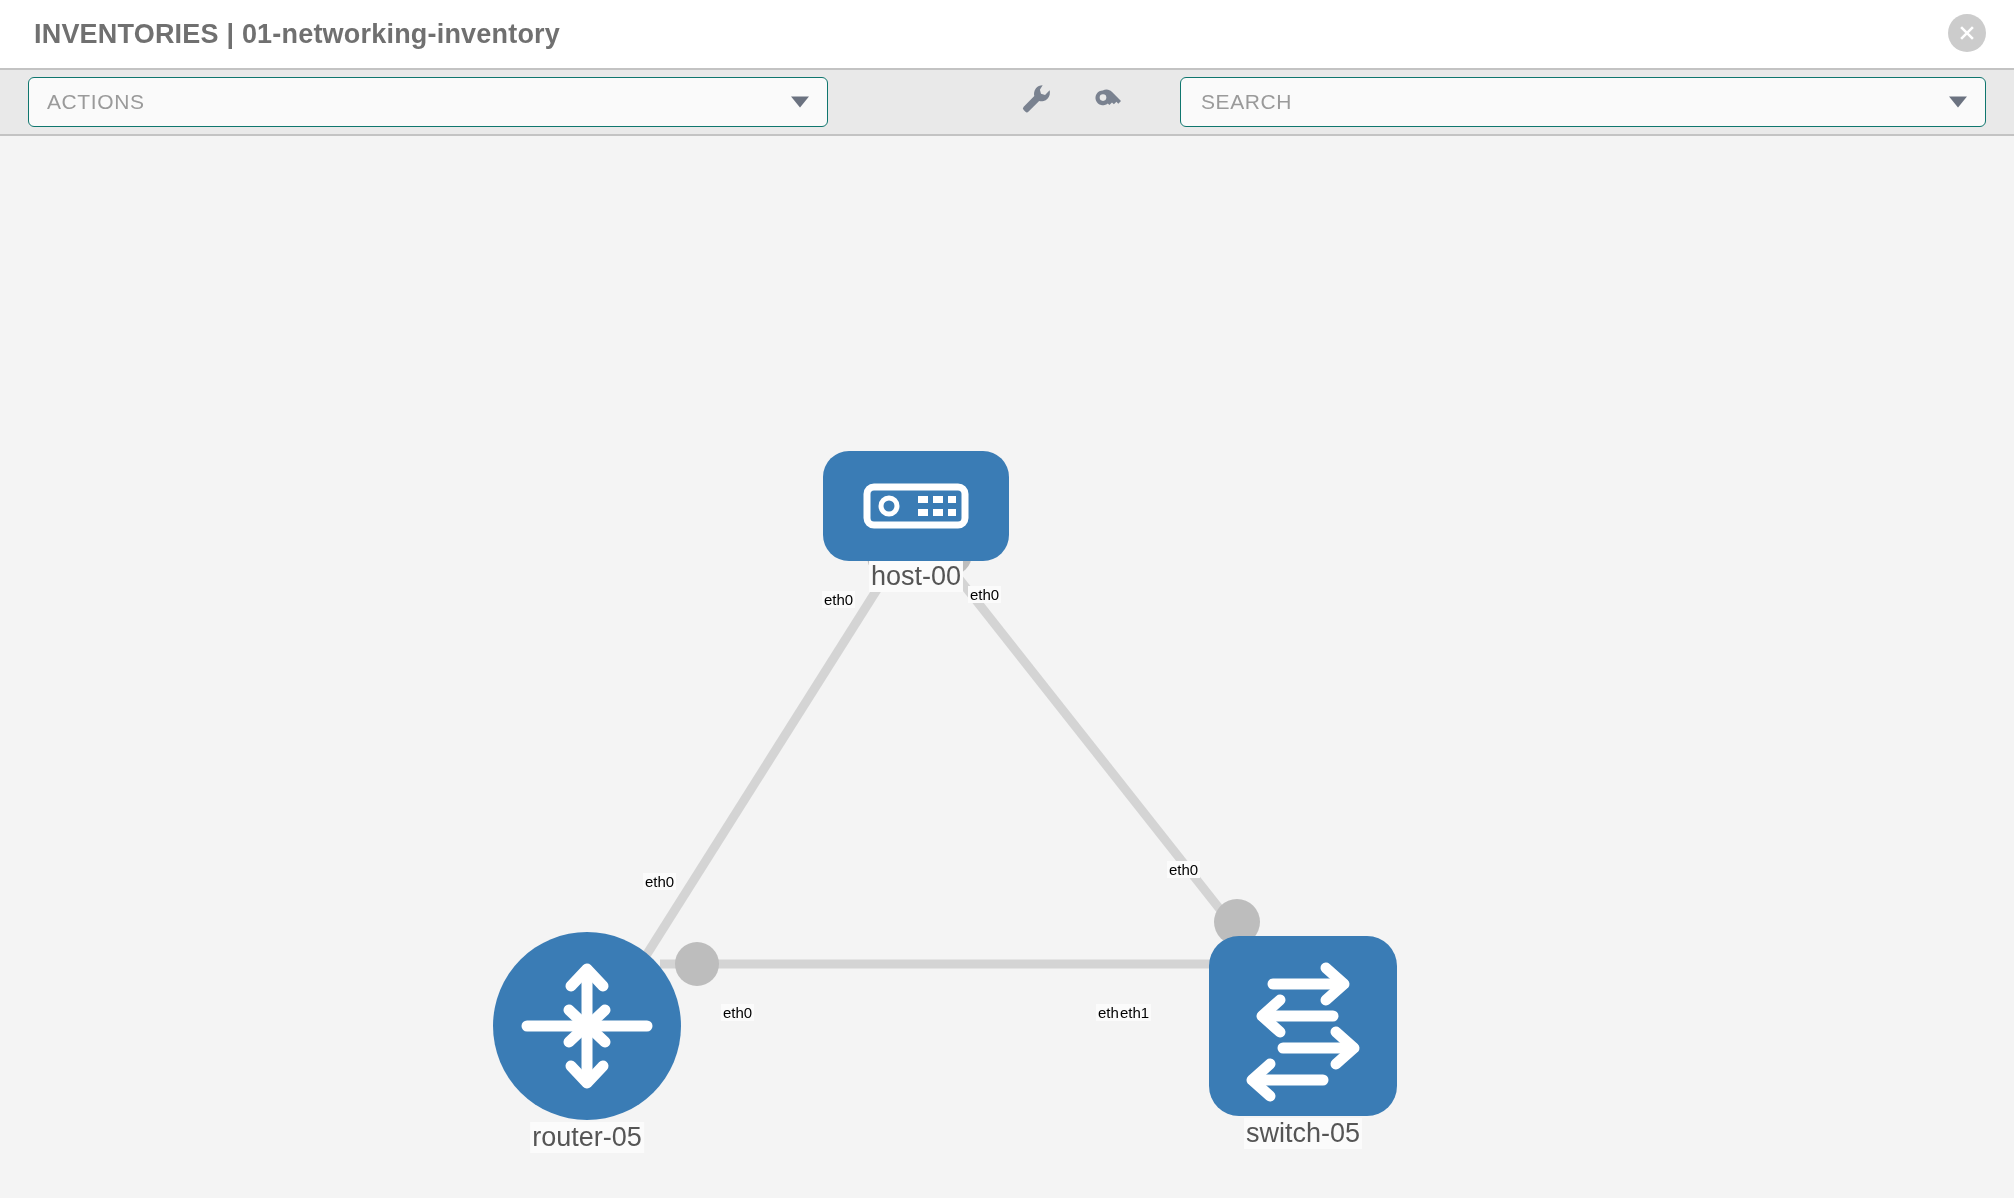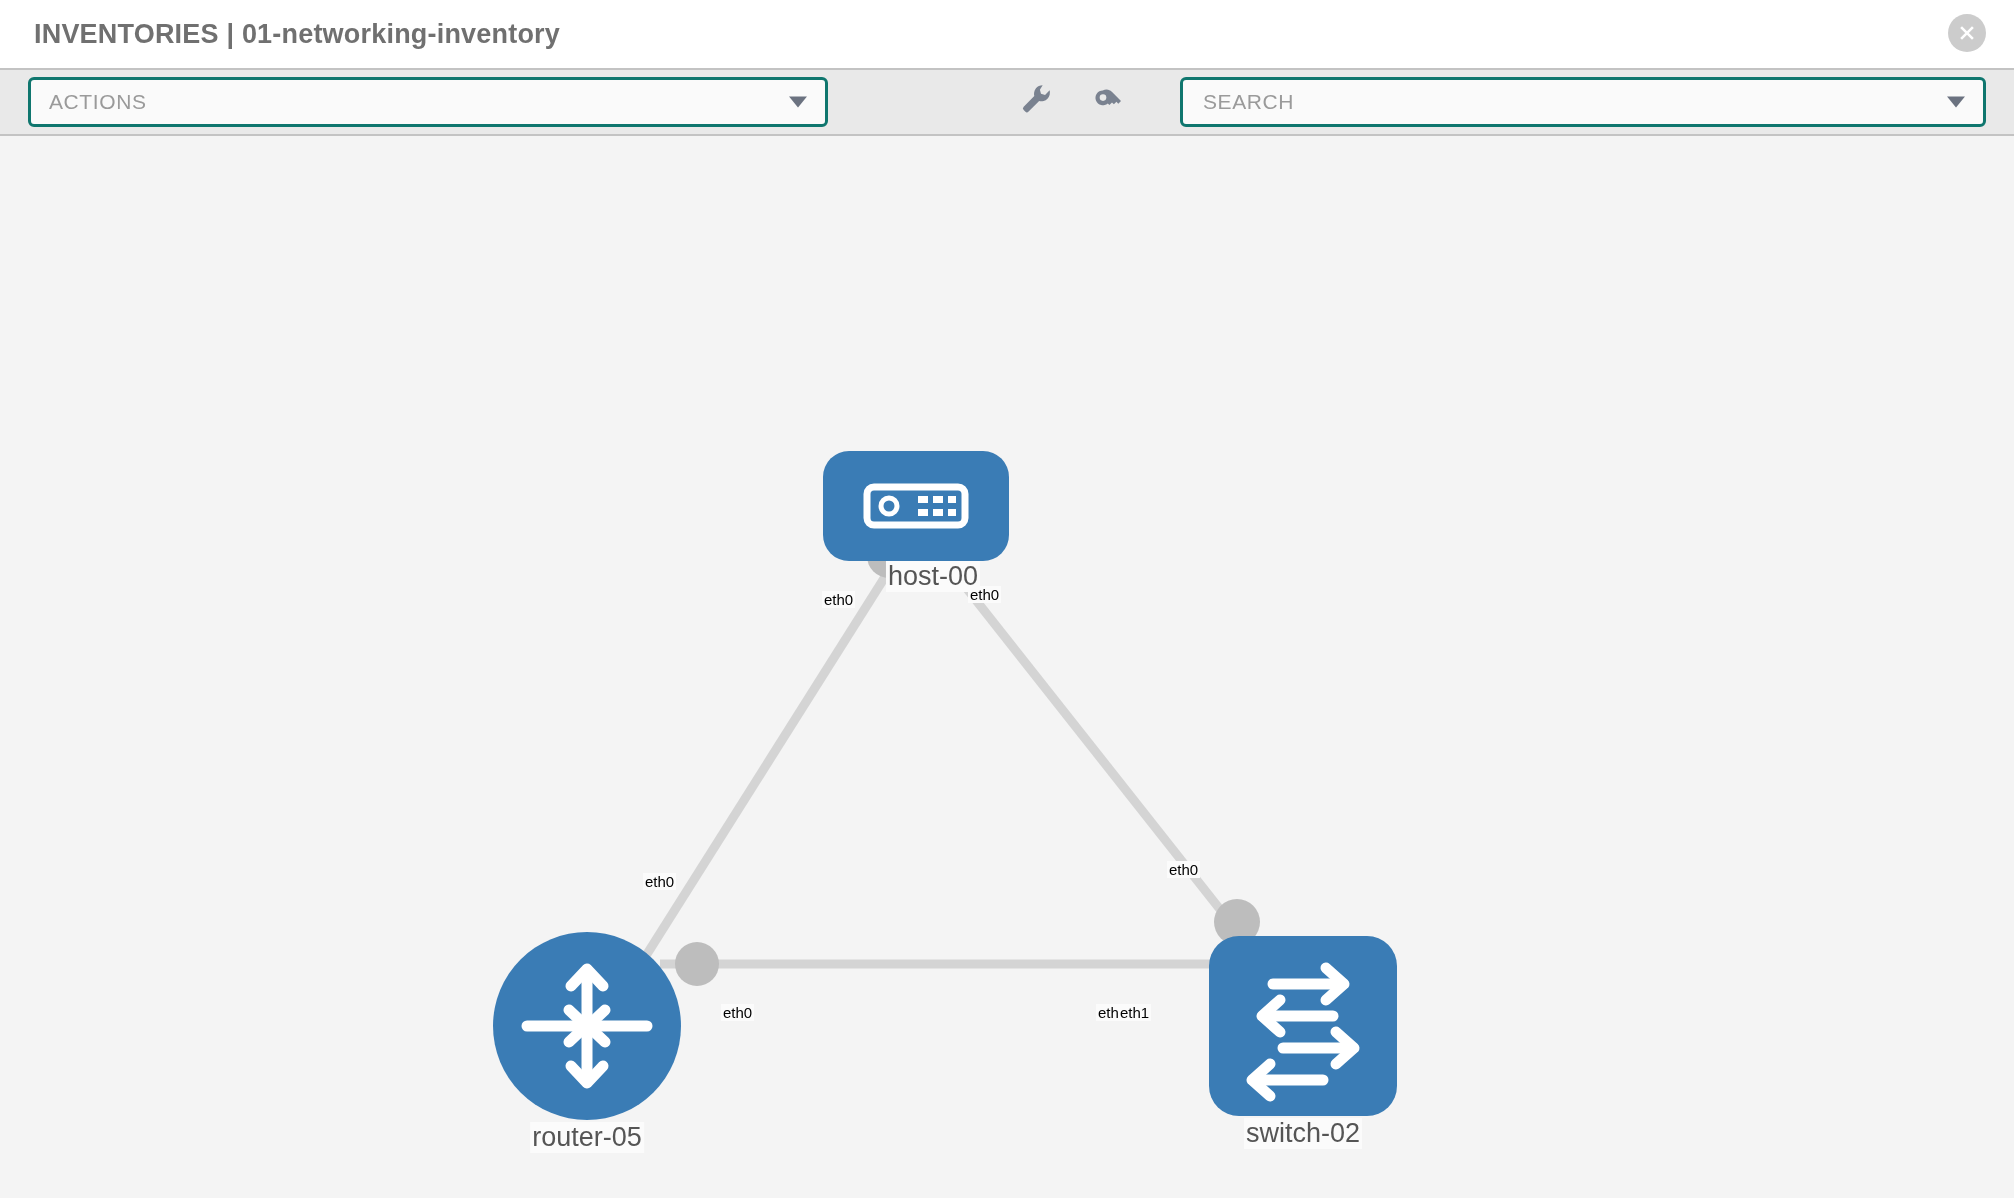--- a/index.html
+++ b/index.html
@@ -57,21 +57,21 @@
     border-bottom: 2px solid #c3c3c3;
     display: flex;
     align-items: center;
     box-sizing: border-box;
     padding: 0 28px;
   }
   .select-box {
     position: relative;
     height: 50px;
     background: #fafafa;
-    border: 3px solid #0f766e;
+    border: 1px solid #0f766e;
     border-radius: 6px;
     display: flex;
     align-items: center;
     box-sizing: border-box;
     padding: 0 18px;
     cursor: pointer;
   }
   .select-box .sel-label {
     font-size: 21px;
     color: #9a9a9a;
@@ -212,21 +212,21 @@
         <rect x="44" y="36" width="98" height="38" rx="7" ry="7" fill="none" stroke="#ffffff" stroke-width="7"></rect>
         <circle cx="66" cy="55" r="8" fill="none" stroke="#ffffff" stroke-width="5"></circle>
         <rect x="95" y="45" width="10" height="7" fill="#ffffff"></rect>
         <rect x="110" y="45" width="10" height="7" fill="#ffffff"></rect>
         <rect x="125" y="45" width="8" height="7" fill="#ffffff"></rect>
         <rect x="95" y="58" width="10" height="7" fill="#ffffff"></rect>
         <rect x="110" y="58" width="10" height="7" fill="#ffffff"></rect>
         <rect x="125" y="58" width="8" height="7" fill="#ffffff"></rect>
       </g>
     </svg>
-    <div class="node-label" style="top:110px;margin-left:17px;">host-00</div>
+    <div class="node-label" style="top:110px;">host-00</div>
   </div>
 
   <div class="node" style="left:493px; top:796px;">
     <svg class="node-shape" width="188" height="188" viewBox="0 0 188 188">
       <circle cx="94" cy="94" r="94" fill="#3a7cb5"></circle>
       <g fill="none" stroke="#ffffff" stroke-width="11" stroke-linecap="round" stroke-linejoin="round">
 
         <line x1="94" y1="95" x2="94" y2="38"></line>
         <polyline points="78,54 94,37 110,54"></polyline>
 
@@ -254,21 +254,21 @@
         <line x1="124" y1="80" x2="54" y2="80"></line>
         <polyline points="71,64 53,80 71,96"></polyline>
 
         <line x1="74" y1="112" x2="144" y2="112"></line>
         <polyline points="127,96 145,112 127,128"></polyline>
 
         <line x1="114" y1="144" x2="44" y2="144"></line>
         <polyline points="61,128 43,144 61,160"></polyline>
       </g>
     </svg>
-    <div class="node-label" style="top:182px;">switch-02</div>
+    <div class="node-label" style="top:182px;">switch-05</div>
   </div>
 
   <div class="iface-label" style="left:822px; top:455px;">eth0</div>
   <div class="iface-label" style="left:968px; top:450px;">eth0</div>
   <div class="iface-label" style="left:643px; top:737px;">eth0</div>
   <div class="iface-label" style="left:1167px; top:725px;">eth0</div>
   <div class="iface-label" style="left:721px; top:868px;">eth0</div>
   <div class="iface-label" style="left:1096px; top:868px;">eth0</div>
   <div class="iface-label" style="left:1118px; top:868px;">eth1</div>
 

